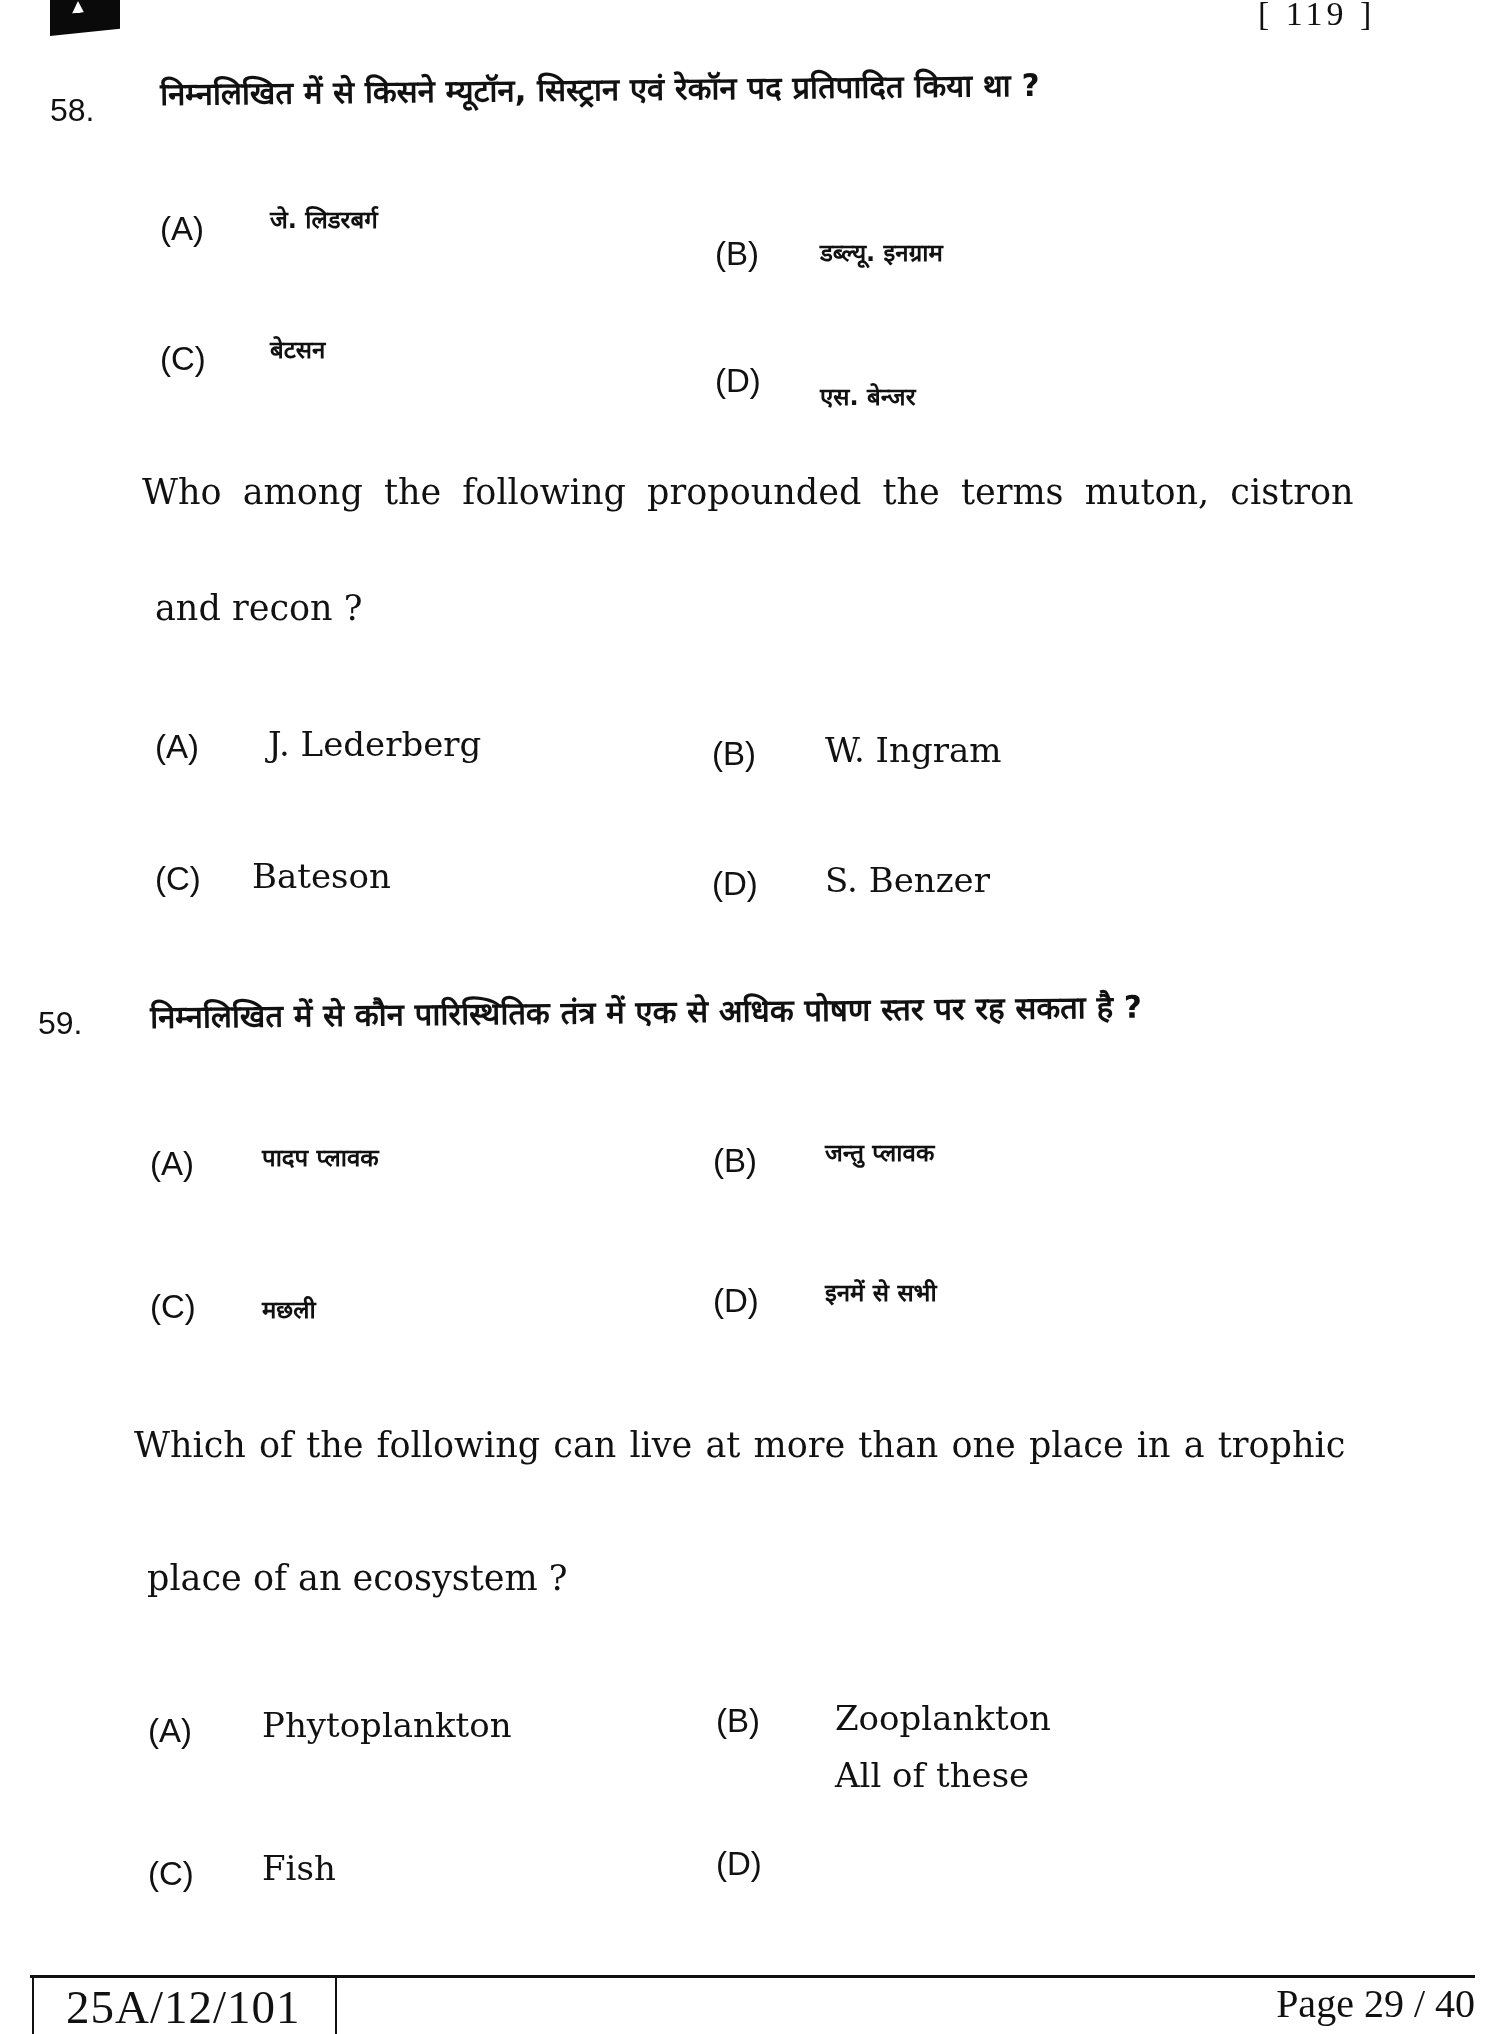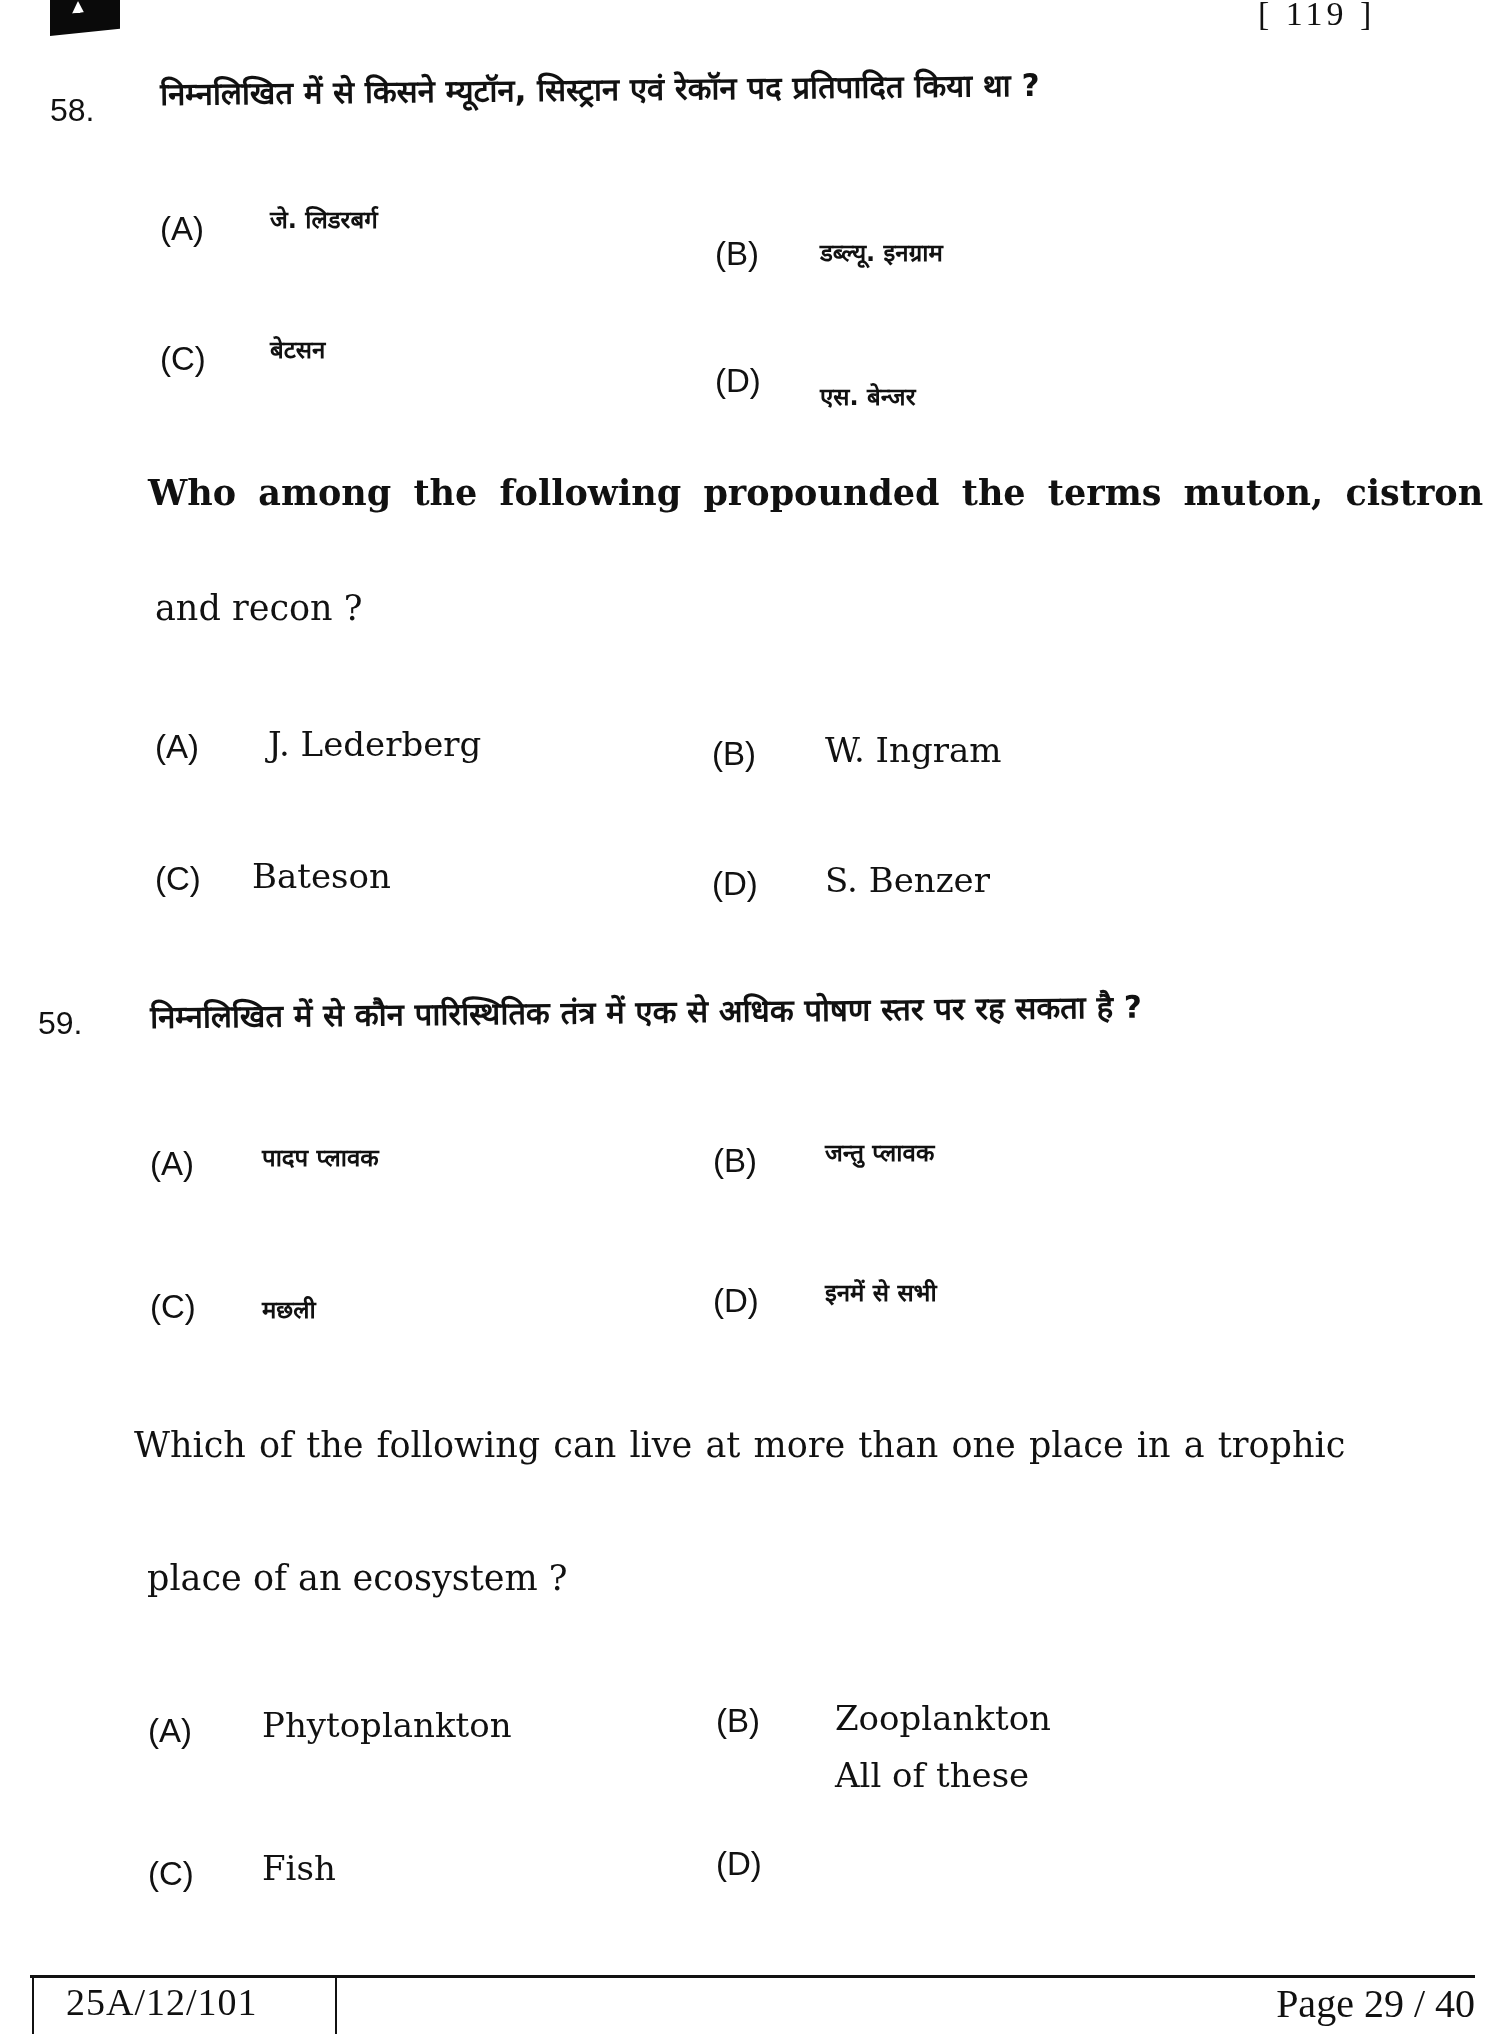--- a/index.html
+++ b/index.html
@@ -101,21 +101,21 @@
       height: 60px;
       border-left: 2px solid #111;
       border-right: 2px solid #111;
       box-sizing: border-box;
     }
     .footer-code {
       position: absolute;
       left: 66px;
       top: 1980px;
       font-family: "Liberation Serif", serif;
-      font-size: 38px;
+      font-size: 47px;
       letter-spacing: 1px;
     }
     .footer-page {
       position: absolute;
       right: 30px;
       top: 1980px;
       font-family: "Liberation Serif", serif;
       font-size: 40px;
     }
   </style>
@@ -133,21 +133,21 @@
 
   <div class="opt-label" style="left:160px; top:210px;">(A)</div>
   <div class="opt-text-hi" style="left:270px; top:202px;">जे. लिडरबर्ग</div>
   <div class="opt-label" style="left:715px; top:235px;">(B)</div>
   <div class="opt-text-hi" style="left:820px; top:235px;">डब्ल्यू. इनग्राम</div>
   <div class="opt-label" style="left:160px; top:340px;">(C)</div>
   <div class="opt-text-hi" style="left:270px; top:332px;">बेटसन</div>
   <div class="opt-label" style="left:715px; top:362px;">(D)</div>
   <div class="opt-text-hi" style="left:820px; top:379px;">एस. बेन्जर</div>
 
-  <div class="eng" style="left:148px; top:472px; word-spacing:10px;font-weight:bold;">Who among the following propounded the terms muton, cistron</div>
+  <div class="eng" style="left:142px; top:472px; word-spacing:10px;">Who among the following propounded the terms muton, cistron</div>
   <div class="eng" style="left:155px; top:588px;">and recon ?</div>
 
   <div class="opt-label" style="left:155px; top:728px;">(A)</div>
   <div class="opt-text-en" style="left:268px; top:724px;">J. Lederberg</div>
   <div class="opt-label" style="left:712px; top:735px;">(B)</div>
   <div class="opt-text-en" style="left:825px; top:730px;">W. Ingram</div>
   <div class="opt-label" style="left:155px; top:860px;">(C)</div>
   <div class="opt-text-en" style="left:252px; top:856px;">Bateson</div>
   <div class="opt-label" style="left:712px; top:865px;">(D)</div>
   <div class="opt-text-en" style="left:825px; top:860px;">S. Benzer</div>

